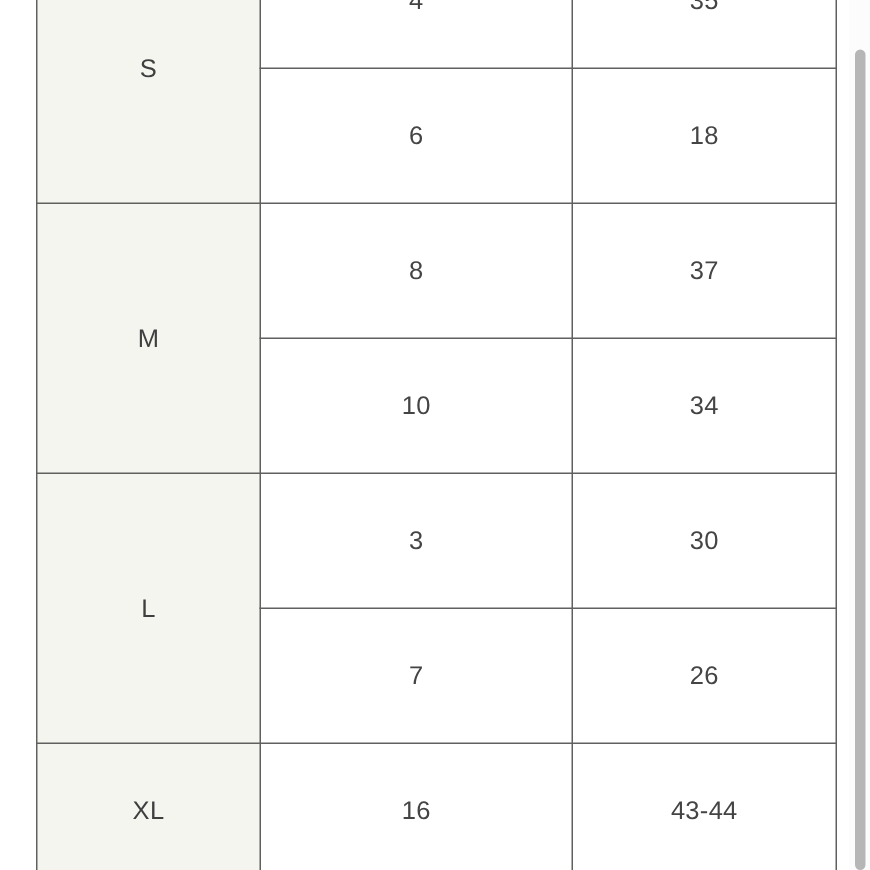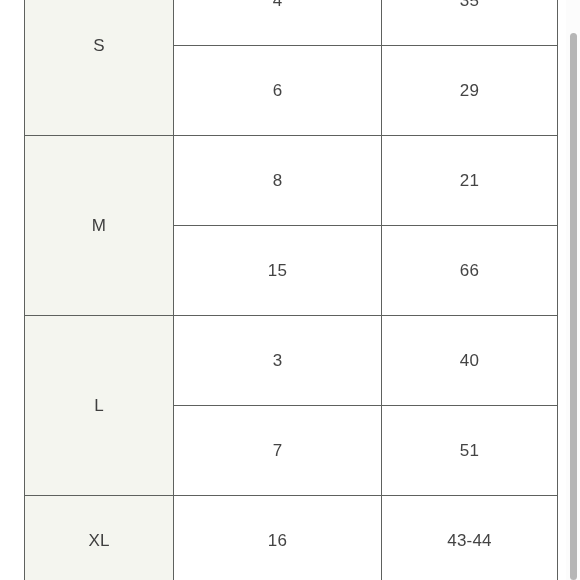--- a/index.html
+++ b/index.html
@@ -107,41 +107,41 @@
       </colgroup>
       <tbody>
 
         <tr>
           <td class="size-cell" rowspan="2">S</td>
           <td>4</td>
           <td>35</td>
         </tr>
         <tr>
           <td>6</td>
-          <td>29</td>
+          <td>18</td>
         </tr>
 
         <tr>
           <td class="size-cell" rowspan="2">M</td>
           <td>8</td>
-          <td>21</td>
+          <td>37</td>
         </tr>
         <tr>
-          <td>15</td>
-          <td>66</td>
+          <td>10</td>
+          <td>34</td>
         </tr>
 
         <tr>
           <td class="size-cell" rowspan="2">L</td>
           <td>3</td>
-          <td>40</td>
+          <td>30</td>
         </tr>
         <tr>
           <td>7</td>
-          <td>51</td>
+          <td>26</td>
         </tr>
 
         <tr>
           <td class="size-cell">XL</td>
           <td>16</td>
           <td>43-44</td>
         </tr>
 
       </tbody>
     </table>

